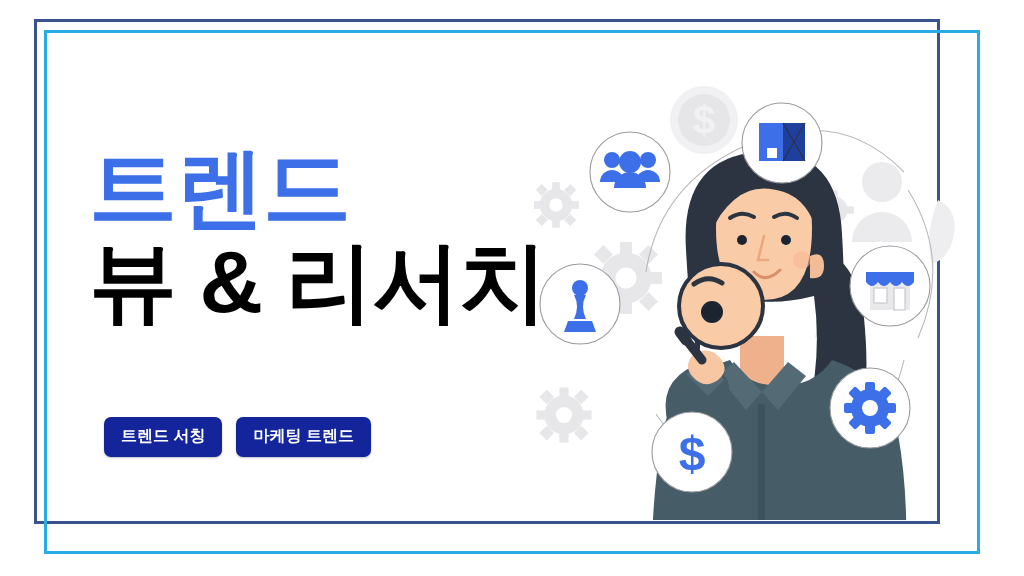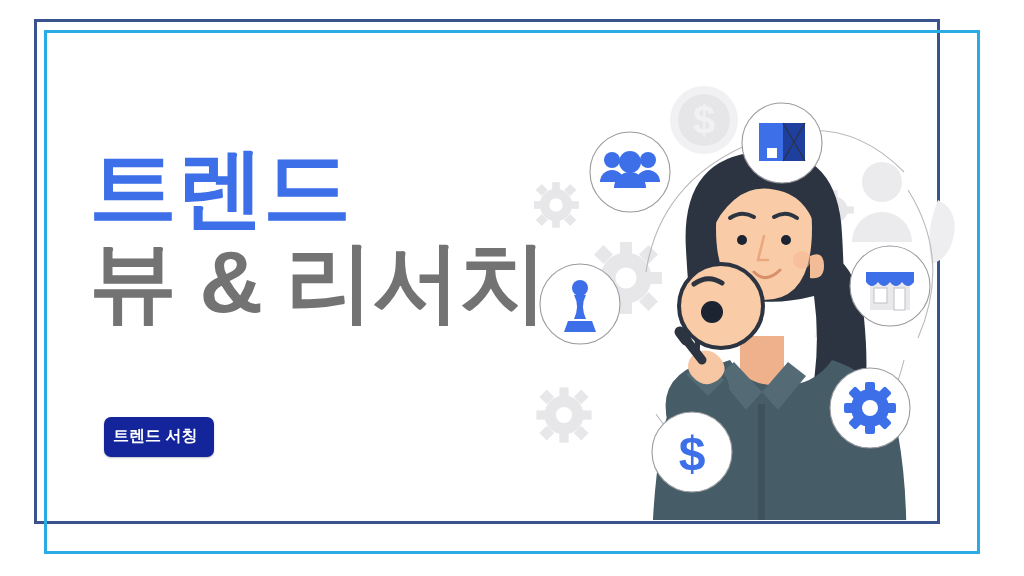--- a/index.html
+++ b/index.html
@@ -11,27 +11,27 @@
   
   .frame-navy{position:absolute;left:34px;top:19px;width:906px;height:505px;
               border:3px solid #39538c;box-sizing:border-box;pointer-events:none;}
   .frame-cyan{position:absolute;left:44px;top:30px;width:936px;height:524px;
               border:3px solid #29ace4;box-sizing:border-box;pointer-events:none;}
 
   
   .headline{position:absolute;left:89px;top:146px;width:560px;z-index:6;}
   .line1{font-size:88px;line-height:0.96;font-weight:bold;color:#3c6fe8;
          letter-spacing:-1px;white-space:nowrap;}
-  .line2{font-size:88px;line-height:1.0;font-weight:bold;color:#737373;
+  .line2{font-size:88px;line-height:1.0;font-weight:bold;color:#000000;
          letter-spacing:-1px;white-space:nowrap;margin-top:8px;}
 
   
   .chips{position:absolute;left:104px;top:417px;display:flex;gap:14px;z-index:9;}
   .chip{background:#14259b;color:#ffffff;border-radius:7px;
-        padding:9px 17px 10px 9px;font-size:16px;font-weight:bold;
+        padding:9px 17px 10px 17px;font-size:16px;font-weight:bold;
         letter-spacing:0px;white-space:nowrap;box-shadow:0 1px 2px rgba(0,0,0,.25);}
 
   
   .art{position:absolute;left:534px;top:60px;width:450px;height:460px;z-index:4;}
   .art svg{display:block;width:450px;height:460px;}
 </style>
 </head>
 <body>
 
 <div class="slide">
@@ -255,15 +255,16 @@
     </svg>
   </div>
 
   <div class="headline">
     <div class="line1">트렌드</div>
     <div class="line2">뷰 &amp; 리서치</div>
   </div>
 
   <div class="chips">
     <div class="chip">트렌드 서칭</div>
+    <div class="chip">마케팅 트렌드</div>
   </div>
 
 </div>
 
 </body></html>

